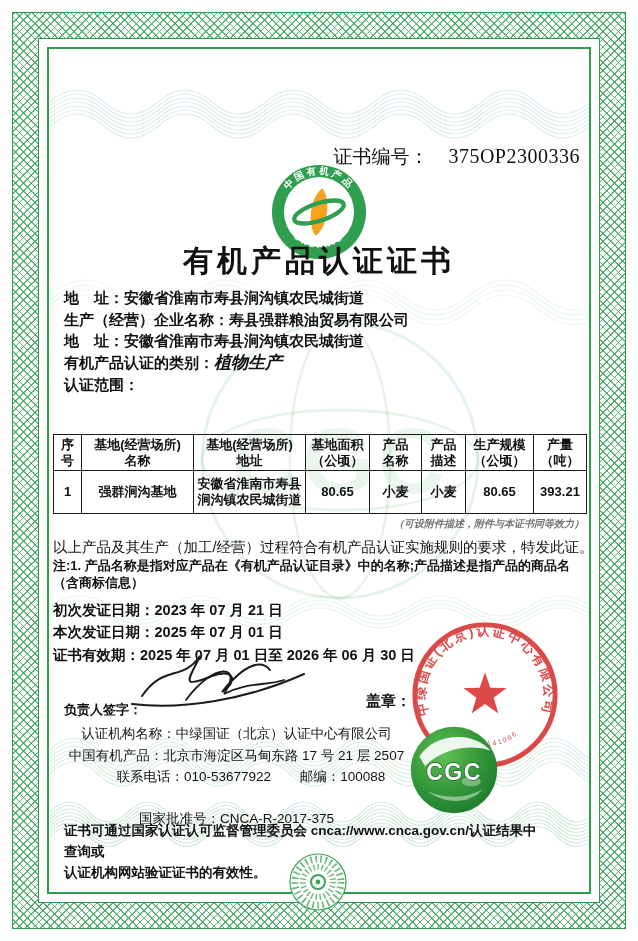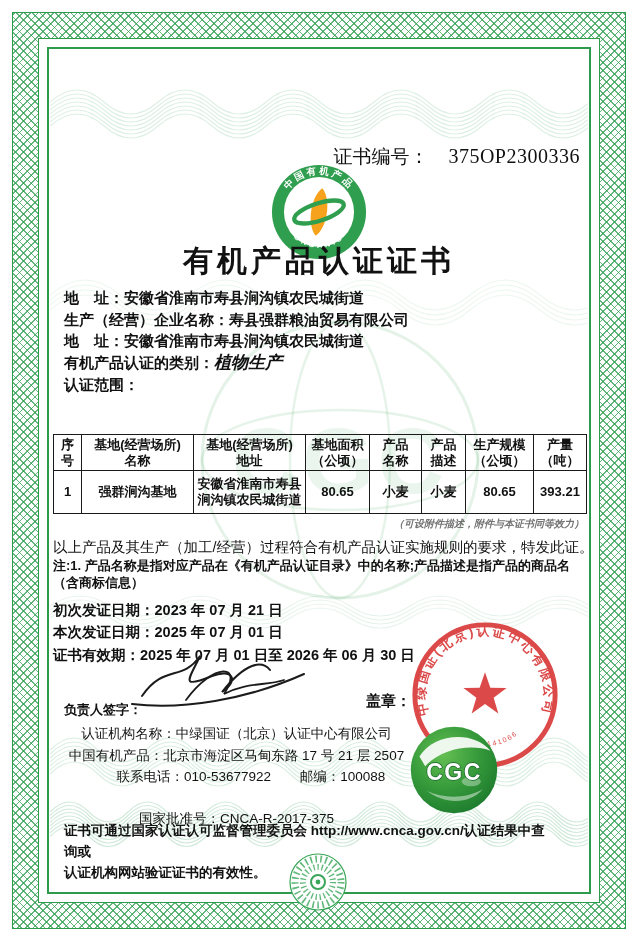--- a/index.html
+++ b/index.html
@@ -228,21 +228,21 @@
         <stop offset="100%" stop-color="#1c7a2d"></stop>
       </radialGradient>
     </defs>
     <circle cx="50" cy="50" r="45" fill="url(#cgcg)"></circle>
     <path d="M14,36 C28,12 70,8 88,30 C68,22 36,28 20,46 Z" fill="rgba(255,255,255,.9)"></path>
     <path d="M22,72 C40,86 66,86 80,70 C62,80 40,80 22,72 Z" fill="rgba(255,255,255,.45)"></path>
     <ellipse cx="68" cy="62" rx="10" ry="5" fill="rgba(255,255,255,.35)"></ellipse>
     <text x="50" y="60" text-anchor="middle" font-size="24" font-weight="bold" letter-spacing="1.5" fill="#ffffff" stroke="#17652a" stroke-width="1.4" paint-order="stroke">CGC</text>
   </svg>
 
-  <div class="footer">证书可通过国家认证认可监督管理委员会 http://www.cnca.gov.cn/认证结果中查询或
+  <div class="footer">证书可通过国家认证认可监督管理委员会 cnca://www.cnca.gov.cn/认证结果中查询或
 认证机构网站验证证书的有效性。</div>
 
   <svg class="medallion" viewBox="0 0 112 64">
     <circle cx="56" cy="32" r="28" fill="#ffffff" stroke="#3aa65a" stroke-width="1.2"></circle>
     <circle cx="56" cy="32" r="23" fill="none" stroke="#3aa65a" stroke-width="7" stroke-dasharray="1.6 3.4" opacity=".8"></circle>
     <circle cx="56" cy="32" r="15" fill="none" stroke="#3aa65a" stroke-width="6" stroke-dasharray="1.3 2.8" opacity=".8"></circle>
     <circle cx="56" cy="32" r="7" fill="none" stroke="#3aa65a" stroke-width="2"></circle>
     <circle cx="56" cy="32" r="2.4" fill="#3aa65a"></circle>
   </svg>
 

